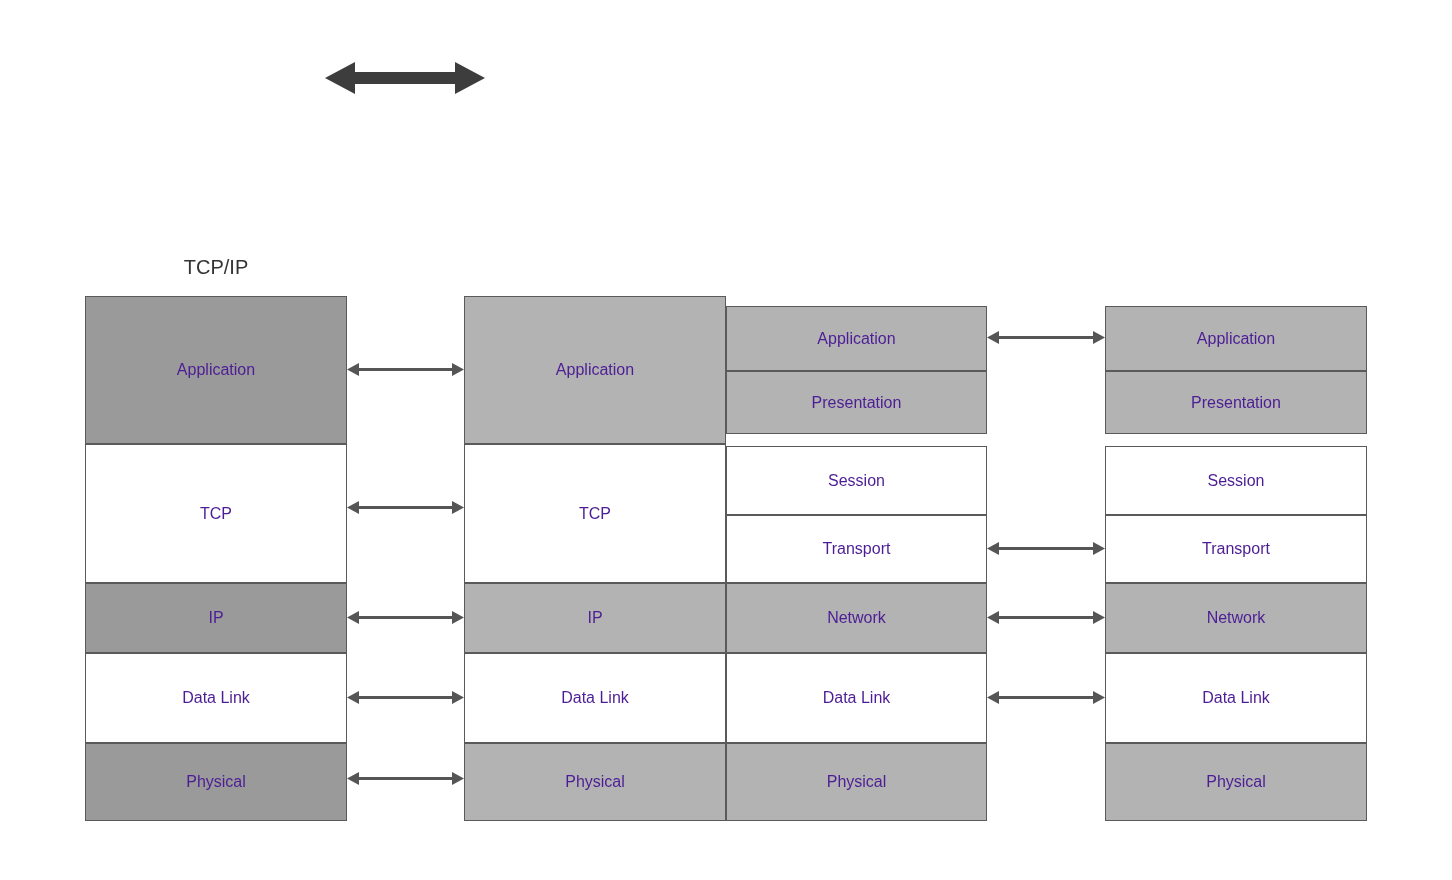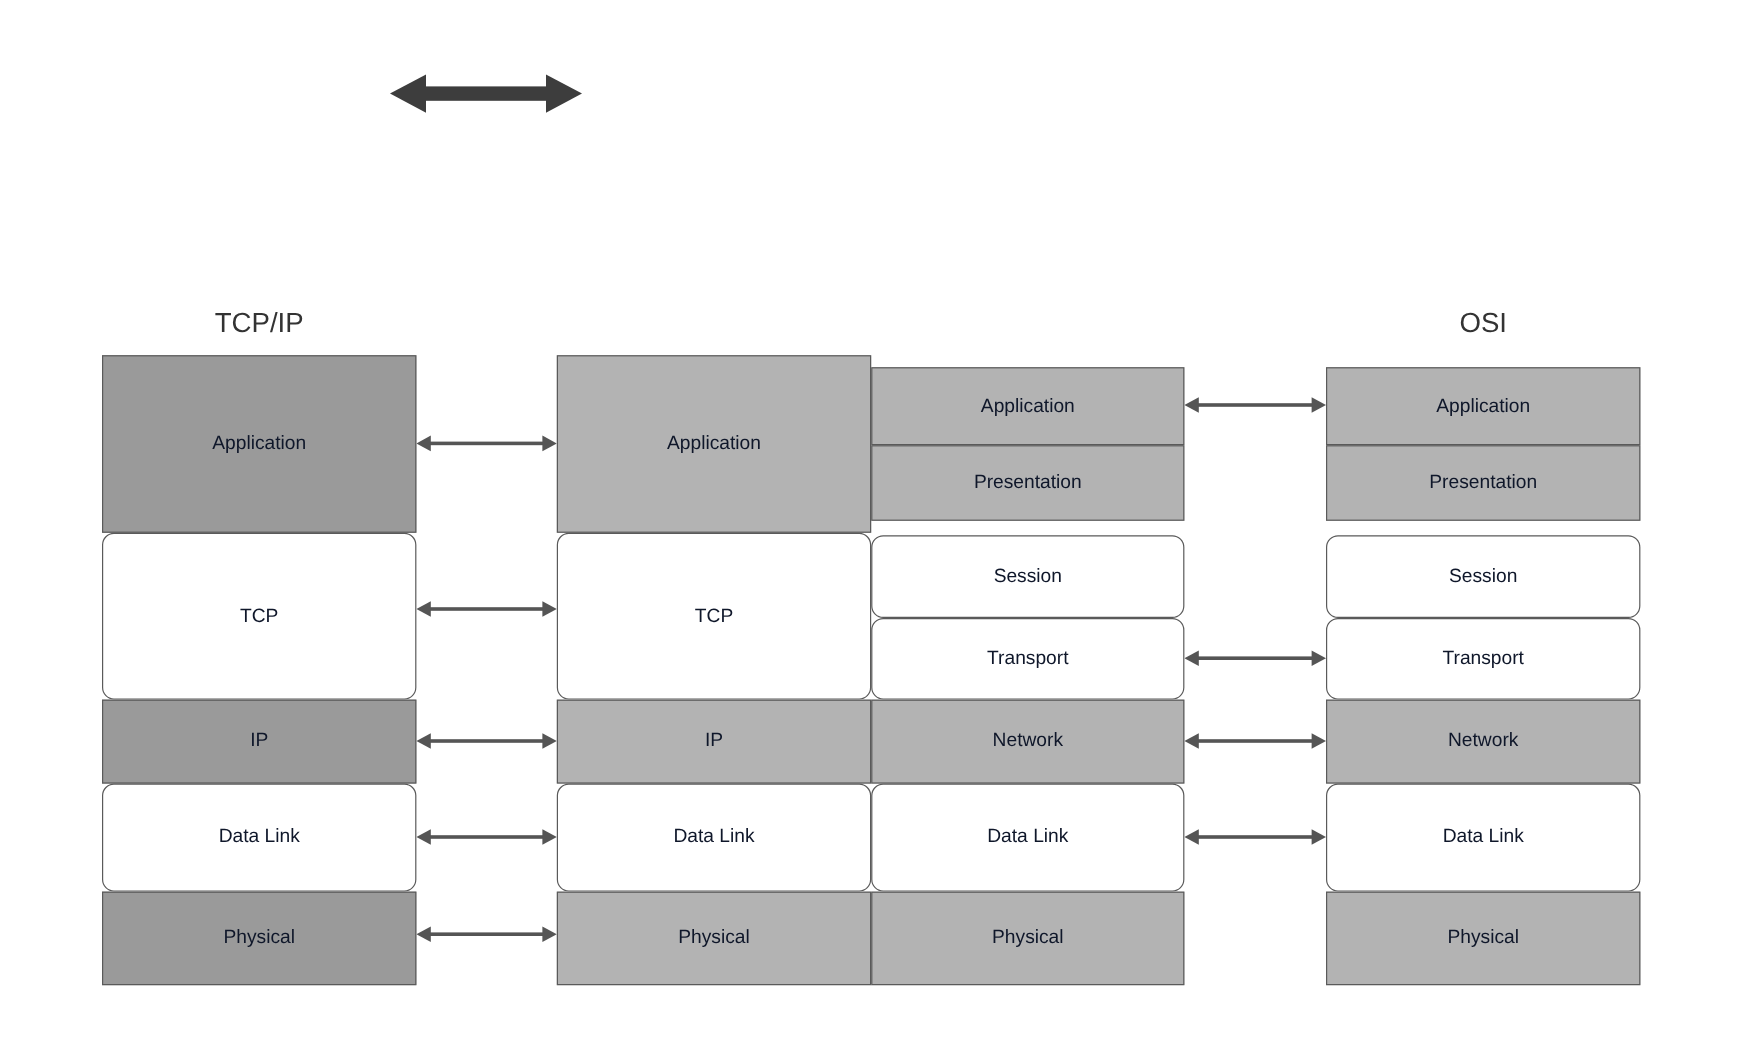--- a/index.html
+++ b/index.html
@@ -24,42 +24,42 @@
     position: absolute;
     left: 325px;
     top: 58px;
     width: 160px;
     height: 40px;
   }
 
   
   .col-caption {
     position: absolute;
-    font-size: 23px;
+    font-size: 20px;
     color: #333333;
     text-align: center;
     white-space: nowrap;
   }
 
   
   .box {
     position: absolute;
     box-sizing: border-box;
     border: 1px solid #5a5a5a;
     display: flex;
     align-items: center;
     justify-content: center;
     font-size: 16px;
-    color: #0f172a;
+    color: #4c1d95;
     text-align: center;
     line-height: 1.2;
   }
   .shade-dark  { background: #9a9a9a; }
   .shade-mid   { background: #b3b3b3; }
-  .shade-light { background: #ffffff; border-radius: 10px; }
+  .shade-light { background: #ffffff; }
 
   
   .conn {
     position: absolute;
     height: 24px;
   }
 </style>
 </head>
 <body>
 
@@ -69,21 +69,20 @@
     <svg width="160" height="40" viewBox="0 0 160 40" aria-hidden="true">
       <g fill="#3d3d3d">
         <rect x="26" y="14" width="108" height="12"></rect>
         <polygon points="0,20 30,4 30,36"></polygon>
         <polygon points="160,20 130,4 130,36"></polygon>
       </g>
     </svg>
   </div>
 
   <div class="col-caption" style="left:85px; top:256px; width:262px;">TCP/IP</div>
-  <div class="col-caption" style="left:1105px; top:256px; width:262px;">OSI</div>
 
   <div class="box shade-dark" style="left:85px;  top:296px; width:262px; height:148px;">Application</div>
   <div class="box shade-light" style="left:85px;  top:444px; width:262px; height:139px;">TCP</div>
   <div class="box shade-dark" style="left:85px;  top:583px; width:262px; height:70px;">IP</div>
   <div class="box shade-light" style="left:85px;  top:653px; width:262px; height:90px;">Data Link</div>
   <div class="box shade-dark" style="left:85px;  top:743px; width:262px; height:78px;">Physical</div>
 
   <div class="box shade-mid" style="left:464px; top:296px; width:262px; height:148px;">Application</div>
   <div class="box shade-light" style="left:464px; top:444px; width:262px; height:139px;">TCP</div>
   <div class="box shade-mid" style="left:464px; top:583px; width:262px; height:70px;">IP</div>

